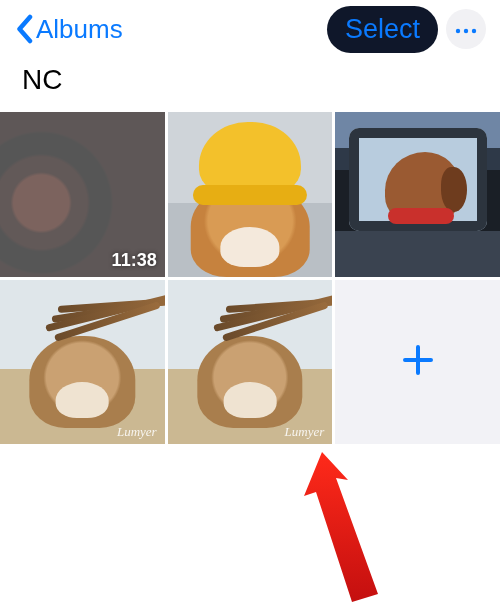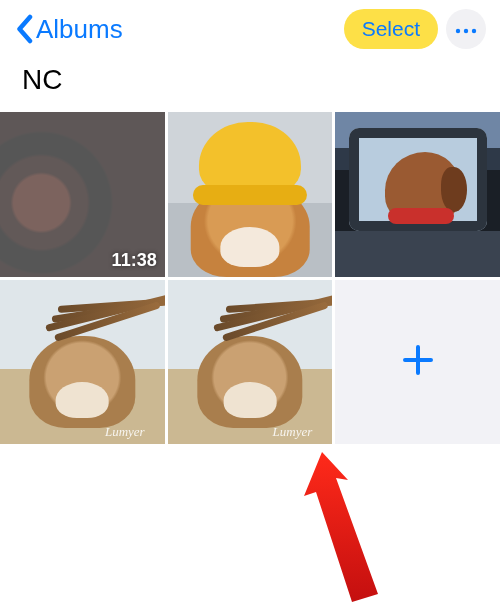--- a/index.html
+++ b/index.html
@@ -32,25 +32,25 @@
       color: #0a7aff;
       font-size: 26px;
       font-weight: 400;
     }
     .nav-right {
       display: flex;
       align-items: center;
       gap: 8px;
     }
     .select-btn {
-      background: #fde047;
+      background: #0f172a;
       color: #0a7aff;
       border-radius: 50px;
       padding: 8px 18px;
-      font-size: 21px;
+      font-size: 27px;
       font-weight: 500;
       border: none;
       cursor: pointer;
     }
     .more-btn {
       width: 40px;
       height: 40px;
       border-radius: 50%;
       background: #f1f1f4;
       display: flex;
@@ -83,21 +83,21 @@
       bottom: 6px;
       right: 8px;
       color: #fff;
       font-size: 18px;
       font-weight: 600;
       text-shadow: 0 0 4px rgba(0,0,0,0.6);
     }
     .watermark {
       position: absolute;
       bottom: 4px;
-      right: 20px;
+      right: 8px;
       color: rgba(255,255,255,0.85);
       font-size: 13px;
       font-style: italic;
       font-family: cursive;
     }
     .add-tile {
       background: #f2f2f6;
       display: flex;
       align-items: center;
       justify-content: center;

